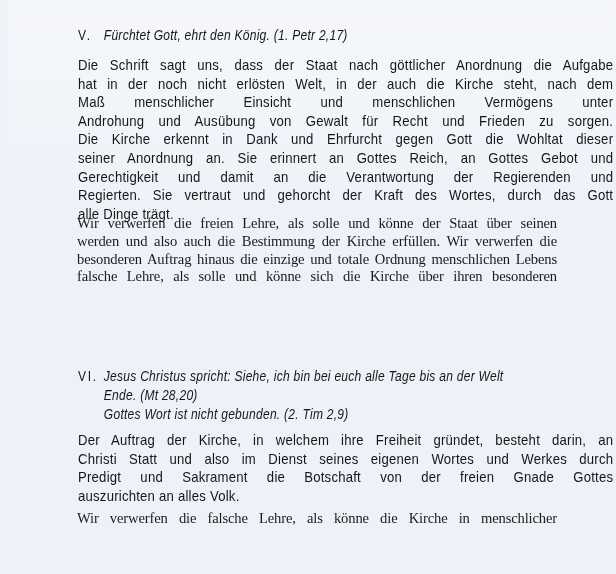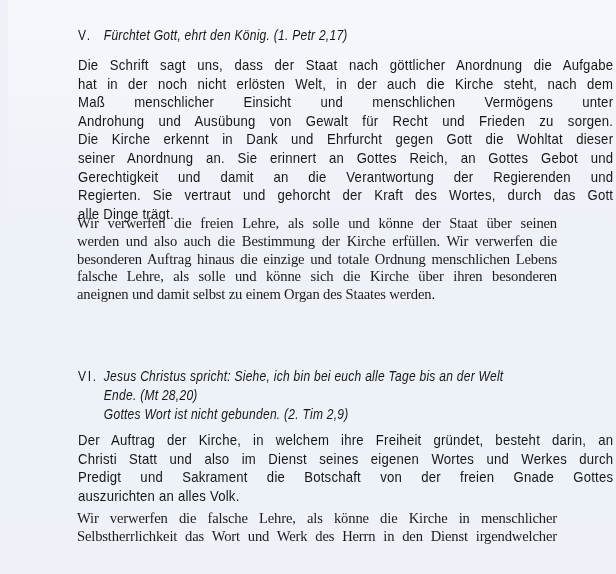--- a/index.html
+++ b/index.html
@@ -70,35 +70,33 @@
     <span class="line">Gerechtigkeit und damit an die Verantwortung der Regierenden und</span>
     <span class="line">Regierten. Sie vertraut und gehorcht der Kraft des Wortes, durch das Gott</span>
     <span class="line last">alle Dinge trägt.</span>
   </div>
 
   <div class="serif-par" style="top:215px;">
     <span class="line">Wir verwerfen die freien Lehre, als solle und könne der Staat über seinen</span>
     <span class="line">werden und also auch die Bestimmung der Kirche erfüllen. Wir verwerfen die</span>
     <span class="line">besonderen Auftrag hinaus die einzige und totale Ordnung menschlichen Lebens</span>
     <span class="line">falsche Lehre, als solle und könne sich die Kirche über ihren besonderen</span>
-    <span class="line last">aneignen und damit selbst zu einem Organ des Staates werden.</span>
   </div>
 
   <div class="heading" style="top:367px;">
     <span class="num">VI.</span><span class="title">Jesus Christus spricht: Siehe, ich bin bei euch alle Tage bis an der Welt</span>
     <span class="sub">Ende. (Mt 28,20)</span>
     <span class="sub">Gottes Wort ist nicht gebunden. (2. Tim 2,9)</span>
   </div>
 
   <div class="sans-par" style="top:431px;">
     <span class="line">Der Auftrag der Kirche, in welchem ihre Freiheit gründet, besteht darin, an</span>
     <span class="line">Christi Statt und also im Dienst seines eigenen Wortes und Werkes durch</span>
     <span class="line">Predigt und Sakrament die Botschaft von der freien Gnade Gottes</span>
     <span class="line last">auszurichten an alles Volk.</span>
   </div>
 
   <div class="serif-par" style="top:510px;font-family:Liberation Serif, serif;">
     <span class="line">Wir verwerfen die falsche Lehre, als könne die Kirche in menschlicher</span>
-    <span class="line">Selbstherrlichkeit das Wort und Werk des Herrn in den Dienst irgendwelcher</span>
   </div>
 
   <div class="edge"></div>
 </div>
 
 </body></html>

